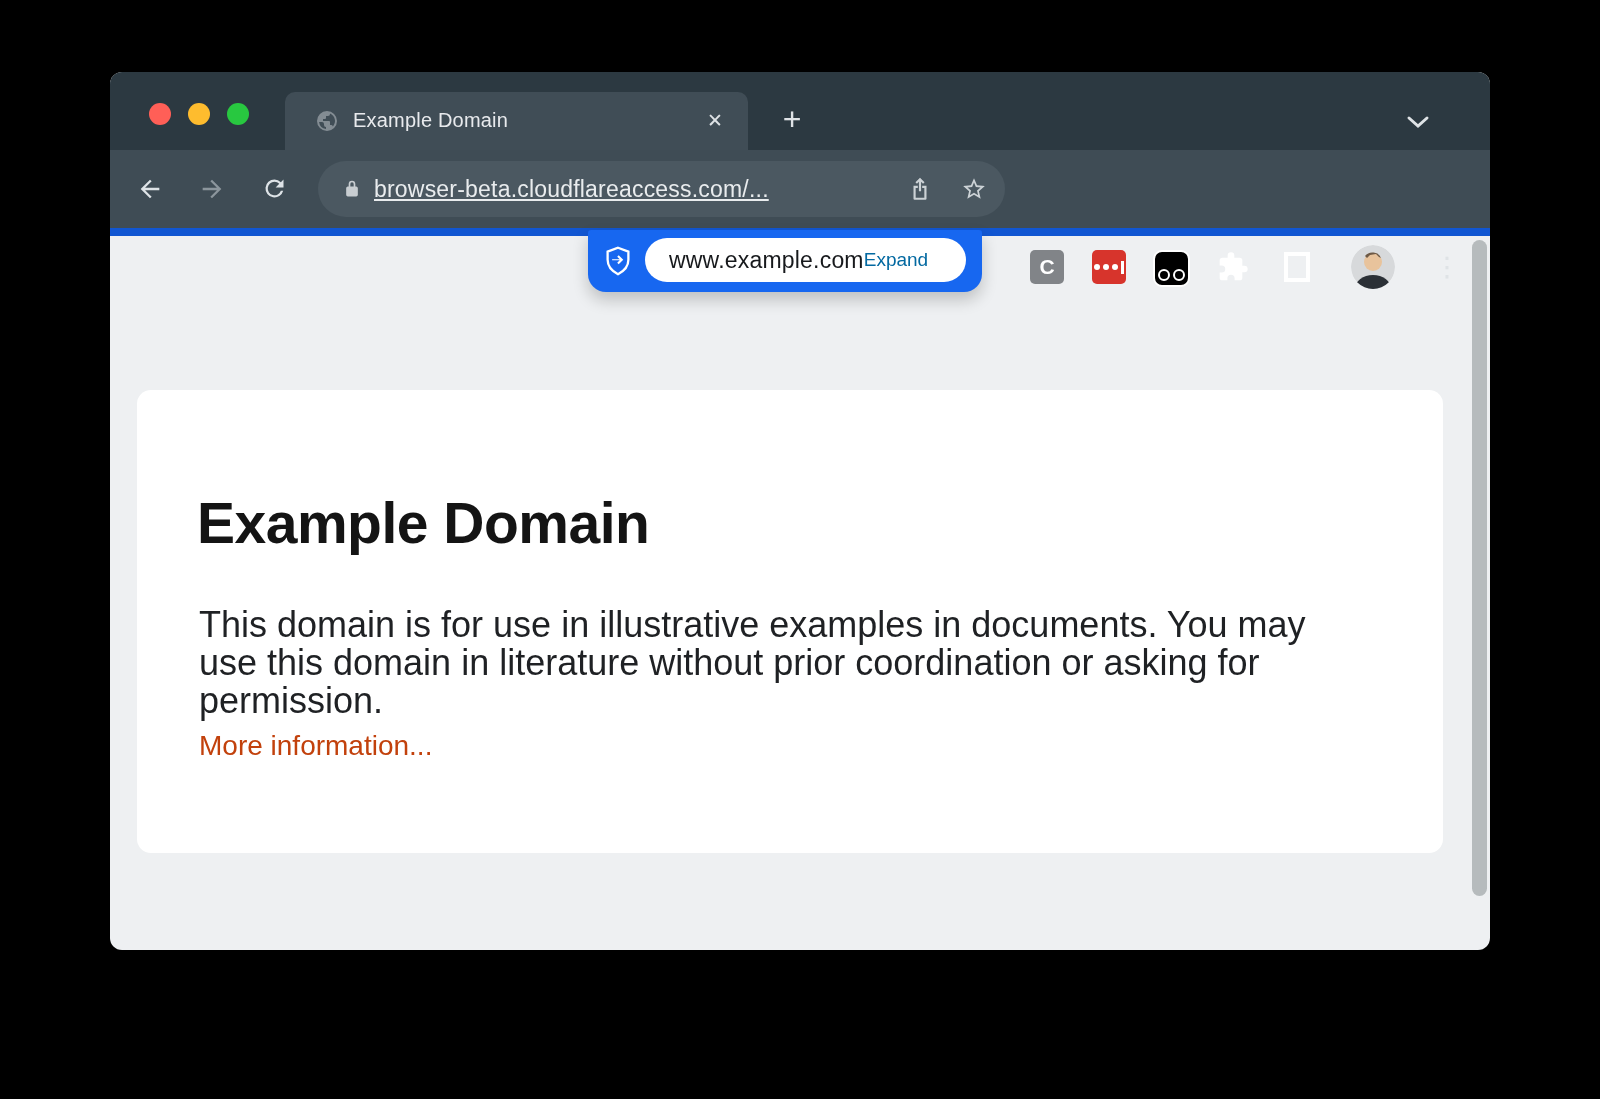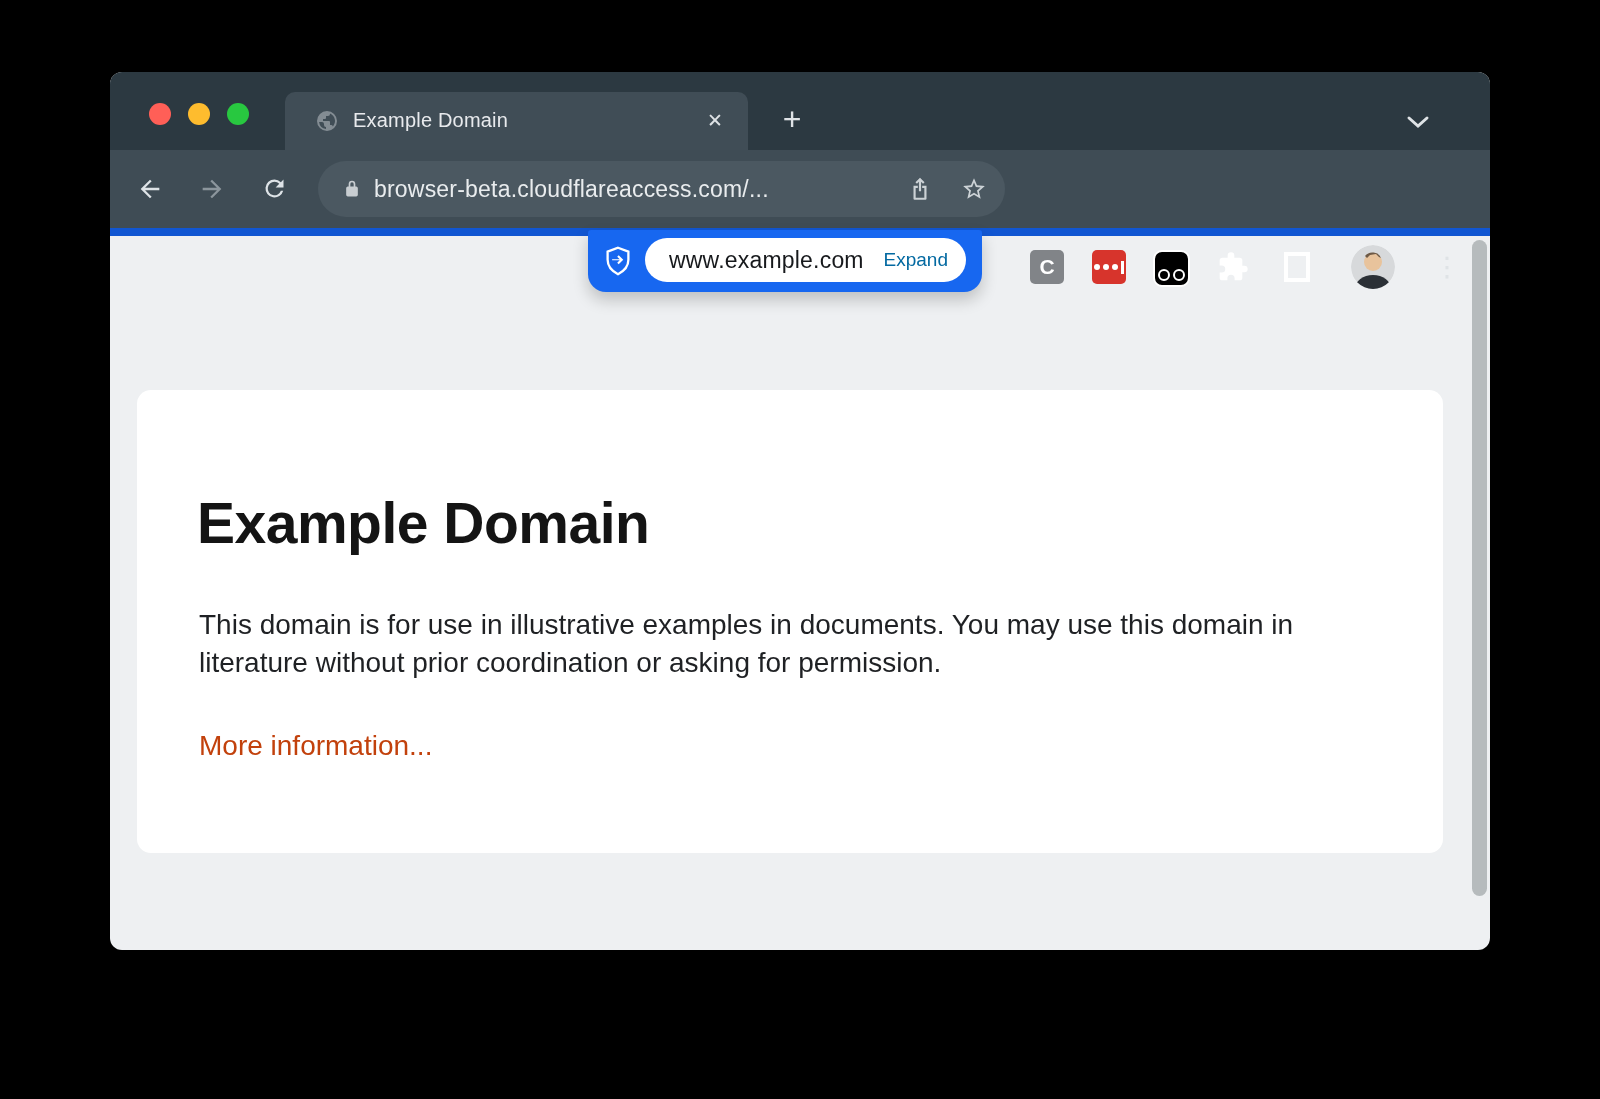--- a/index.html
+++ b/index.html
@@ -43,21 +43,21 @@
   .navbtn.back{left:26px;}
   .navbtn.forward{left:88px;}
   .navbtn.reload{left:151px;}
   .addressbar{
     position:absolute;left:208px;top:11px;width:687px;height:56px;border-radius:28px;
     background:#4b5861;display:flex;align-items:center;
   }
   .addressbar .lock{margin-left:24px;width:20px;height:22px;flex:0 0 auto;}
   .url-text{
     margin-left:12px;color:#e9ecee;font-size:23px;white-space:nowrap;
-    overflow:hidden;letter-spacing:.2px;
+    overflow:hidden;letter-spacing:.2px;text-decoration:underline;
   }
   .bar-icon{position:absolute;top:15px;width:26px;height:26px;}
   .bar-icon.share{right:72px;}
   .bar-icon.star{right:18px;}
   .ext{position:absolute;top:100px;display:flex;align-items:center;justify-content:center;}
   .ext-c{left:920px;width:34px;height:34px;border-radius:5px;background:#818488;
          color:#fff;font-size:21px;font-weight:700;}
   .ext-red{left:982px;width:34px;height:34px;border-radius:5px;background:#d7342c;gap:3px;}
   .ext-red i{width:6px;height:6px;border-radius:50%;background:#fff;}
   .ext-red b{width:2.5px;height:13px;background:#fff;}
@@ -73,37 +73,37 @@
   
   .blueline{position:absolute;left:0;top:156px;right:0;height:8px;background:#1156d2;}
   .pill{
     position:absolute;left:478px;top:158px;width:394px;height:62px;
     background:#1767f0;border-radius:3px 3px 18px 18px;
     box-shadow:0 8px 16px rgba(0,0,0,.20);
   }
   .pill .shield{position:absolute;left:16px;top:16px;width:28px;height:30px;}
   .pill-inner{
     position:absolute;left:57px;top:8px;right:16px;bottom:10px;background:#fff;
-    border-radius:24px;display:flex;align-items:center;justify-content:space-between;
+    border-radius:24px;display:flex;align-items:center;justify-content:flex-start;
     padding:0 18px 0 24px;box-sizing:border-box;
   }
   .pill-site{color:#17191c;font-size:23px;letter-spacing:.2px;}
   .pill-expand{color:#0369a1;font-size:19px;}
   
   .card{
     position:absolute;left:27px;top:318px;width:1306px;height:463px;
     background:#fff;border-radius:14px;
   }
   .card-heading{
     position:absolute;left:60px;top:100px;margin:0;font-size:57px;font-weight:700;
     color:#141414;letter-spacing:-.5px;
   }
   .card-paragraph{
     position:absolute;left:62px;top:216px;margin:0;width:1160px;
-    font-size:28px;line-height:38px;color:#1f2124;
+    font-size:36px;line-height:38px;color:#1f2124;
   }
   .card-link{
     position:absolute;left:62px;top:340px;font-size:28px;color:#c2410c;
     text-decoration:none;cursor:pointer;
   }
   .scroll-thumb{
     position:absolute;left:1362px;top:168px;width:15px;height:656px;
     border-radius:8px;background:#b6bbbd;
   }
 </style>

